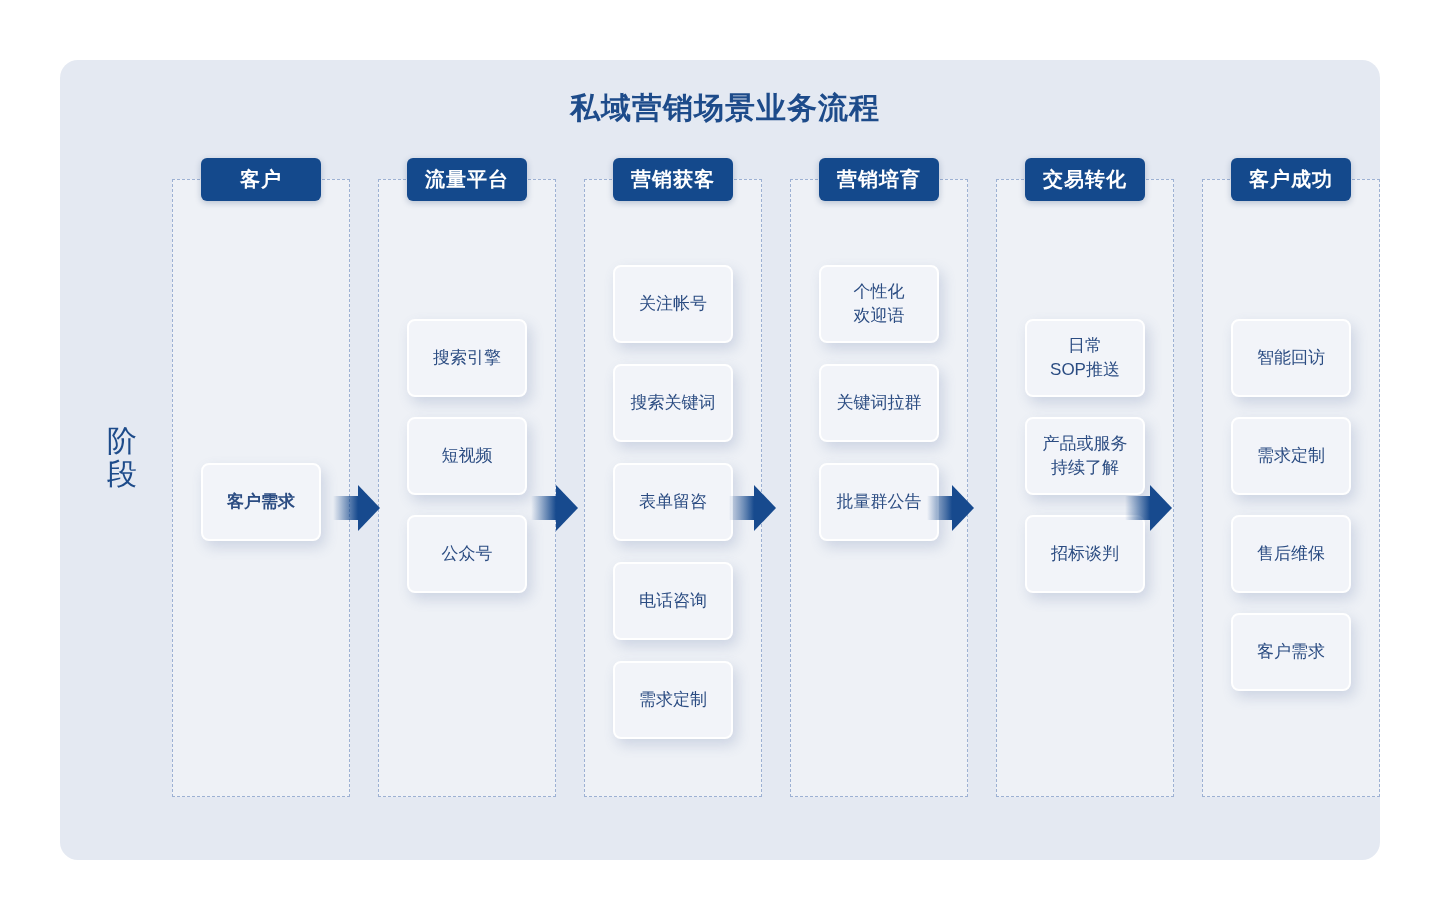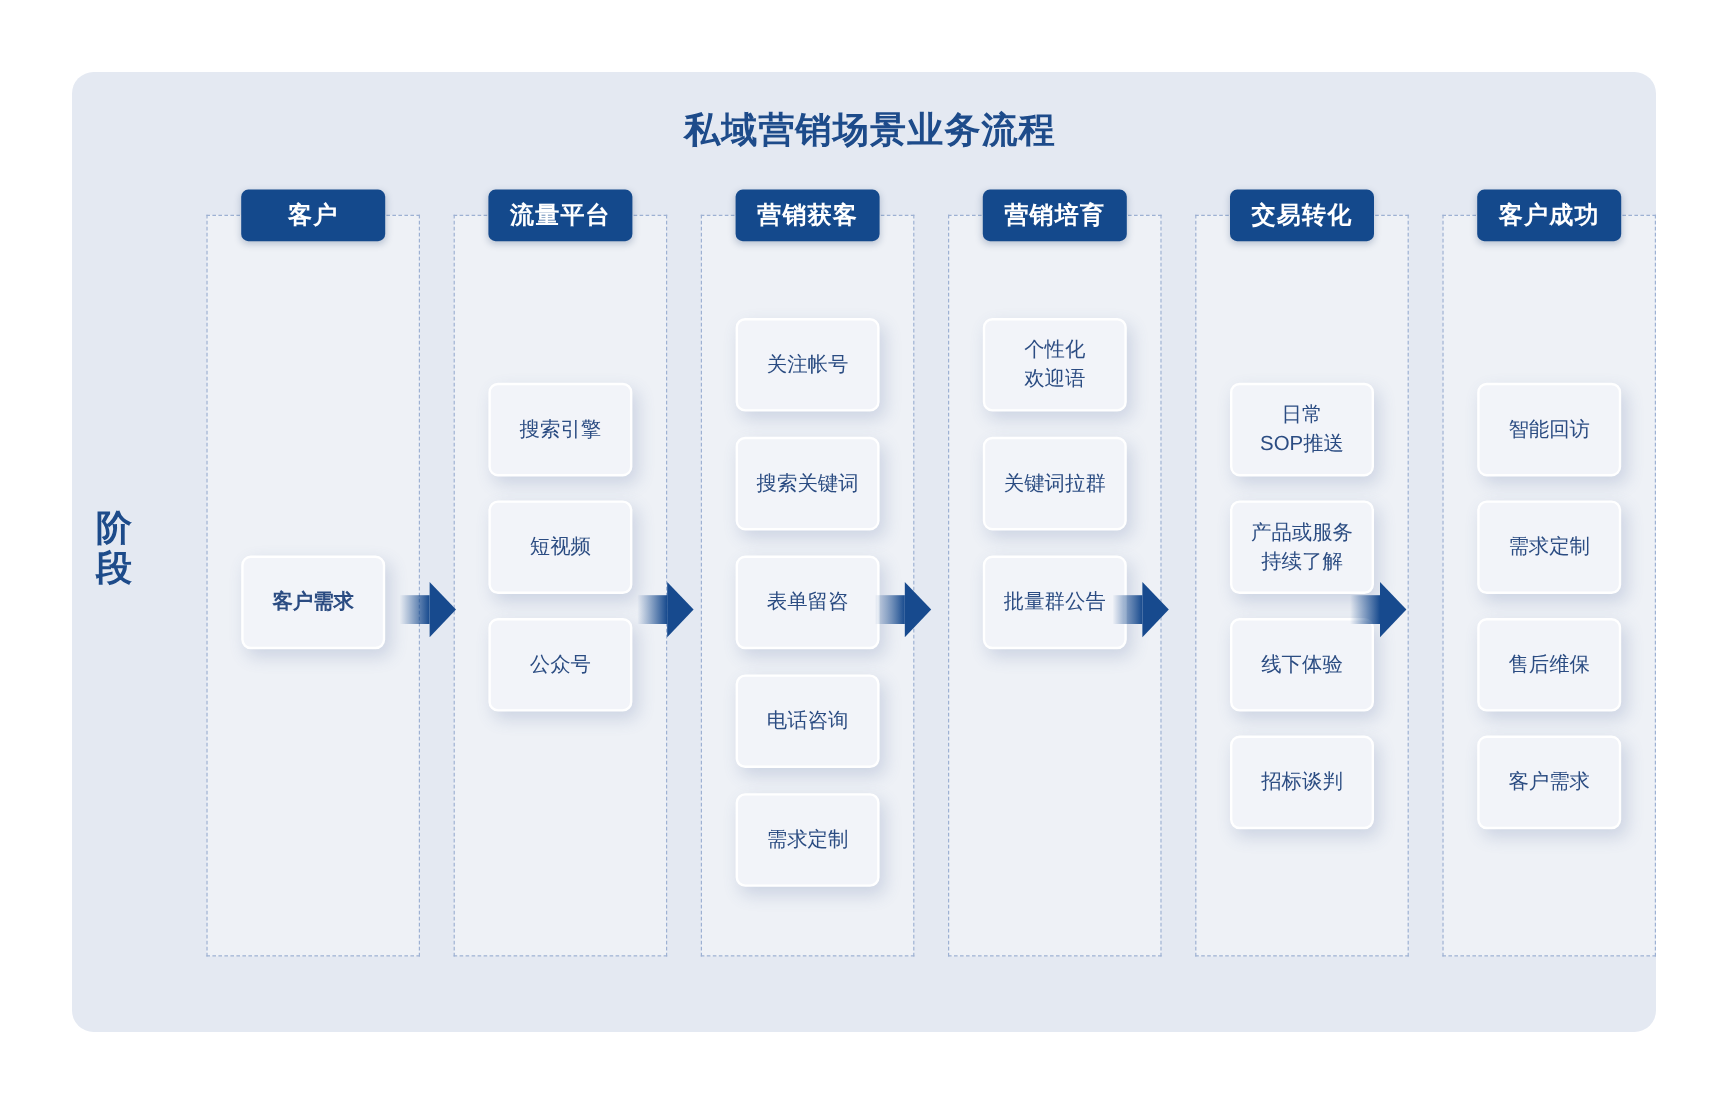--- a/index.html
+++ b/index.html
@@ -20,22 +20,22 @@
   }
   .panel{
     position:absolute;left:60px;top:60px;width:1320px;height:800px;
     background:var(--panel-bg);border-radius:18px;
   }
   .title{
     position:absolute;top:28px;left:0;width:100%;text-align:center;
     font-size:30px;font-weight:bold;letter-spacing:1px;color:var(--title-text);padding-left:10px;
   }
   .stage-label{
-    position:absolute;left:17px;top:364px;width:36px;text-align:center;
-    font-size:30px;line-height:33px;font-weight:bold;color:var(--title-text);
+    position:absolute;left:44px;top:364px;width:36px;text-align:center;
+    font-size:30px;line-height:33px;font-weight:normal;color:var(--title-text);
     word-break:break-all;
   }
   .columns{
     position:absolute;left:112px;top:119px;display:flex;gap:28px;
   }
   .column{
     position:relative;width:178px;height:618px;
     background:var(--column-bg);
     border:1.5px dashed var(--dash);
   }
@@ -141,23 +141,20 @@
     <div class="cards cards-4">
             <div class="card">
               <span class="card-line">日常</span>
               <span class="card-line">SOP推送</span>
             </div>
             <div class="card">
               <span class="card-line">产品或服务</span>
               <span class="card-line">持续了解</span>
             </div>
             <div class="card">
-              <span class="card-line">线下体验</span>
-            </div>
-            <div class="card">
               <span class="card-line">招标谈判</span>
             </div>
           </div>
   </div>
         <div class="column">
     <div class="column-header">客户成功</div>
     <div class="cards cards-4">
             <div class="card">
               <span class="card-line">智能回访</span>
             </div>

